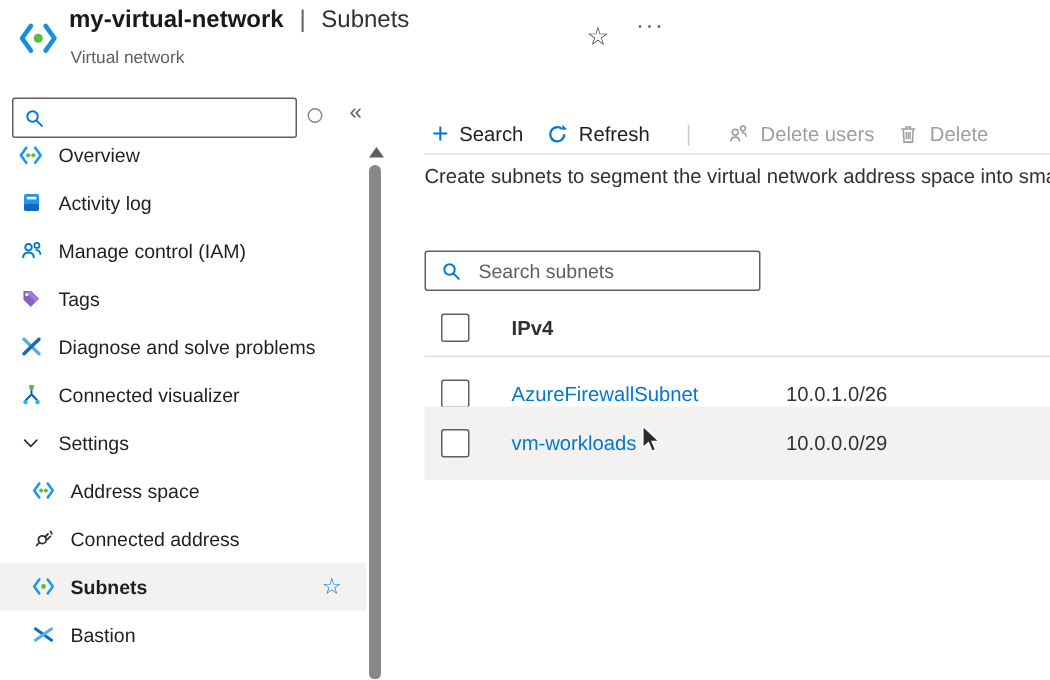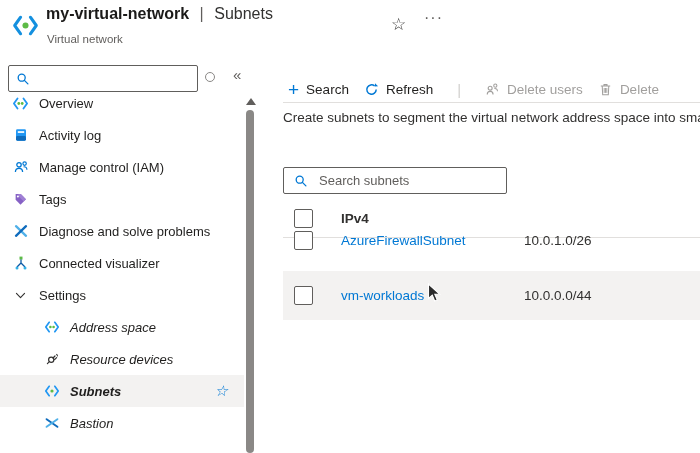--- a/index.html
+++ b/index.html
@@ -30,21 +30,21 @@
   .sb-scroll-arrow{position:absolute;left:246px;top:98px;width:0;height:0;
                    border-left:5px solid transparent;border-right:5px solid transparent;
                    border-bottom:7px solid #605e5c;cursor:pointer;}
   .sb-scroll-thumb{position:absolute;left:246px;top:110px;width:8px;height:343px;
                    background:#8a8886;border-radius:4px;cursor:grab;}
 
   .menu{position:absolute;left:0;top:87px;width:244px;}
   .mitem{display:flex;align-items:center;height:32px;padding-left:12px;gap:10px;
          font-size:13px;color:#201f1e;cursor:pointer;position:relative;}
   .mitem .ic{width:17px;height:17px;flex:0 0 auto;display:flex;align-items:center;justify-content:center;}
-  .msub{padding-left:43px;font-style:italic;}
+  .msub{padding-left:20px;}
   .mitem.selected{background:#f3f2f1;}
   .mitem.selected .lbl{font-weight:700;}
   .mitem .fav{position:absolute;right:16px;color:#0078d4;font-size:15px;}
 
   
   .toolbar{position:absolute;left:288px;top:76px;height:26px;display:flex;align-items:center;
            column-gap:15px;font-size:13.5px;}
   .tbtn{display:flex;align-items:center;gap:7px;cursor:pointer;color:#201f1e;white-space:nowrap;}
   .tbtn.disabled{color:#a19f9d;cursor:default;}
   .tb-plus{color:#0078d4;font-size:19px;font-weight:400;line-height:1;}
@@ -57,21 +57,21 @@
   .tbl-search{position:absolute;left:283px;top:167px;width:222px;height:25px;border:1px solid #605e5c;
               border-radius:2px;display:flex;align-items:center;background:#fff;}
   .tbl-search svg{margin:0 9px 0 10px;flex:0 0 auto;}
   .tbl-search input{border:0;outline:0;flex:1;font-size:13px;font-family:"Liberation Sans",sans-serif;
                     color:#323130;background:transparent;min-width:0;}
   .tbl-search input::placeholder{color:#605e5c;}
 
   .trow{position:absolute;left:283px;right:0;display:flex;align-items:center;padding-left:11px;
         font-size:13.5px;}
   .thead{top:200px;height:37px;border-bottom:1px solid #e1dfdd;}
-  .r1{top:224px;height:33px;align-items:center;}
+  .r1{top:246px;height:33px;align-items:center;}
   .r2{top:271px;height:49px;background:#f3f2f1;}
   .cb{width:17px;height:17px;border:1px solid #605e5c;border-radius:2px;background:#fff;
       margin-right:28px;flex:0 0 auto;cursor:pointer;}
   .col-name{width:183px;}
   .th{font-weight:700;color:#323130;cursor:pointer;}
   .sort{color:#797775;font-weight:400;margin-left:4px;}
   .link{color:#0078d4;cursor:pointer;text-decoration:none;}
   .ipcell{color:#323130;}
 
   .cursor{position:absolute;left:427px;top:283px;pointer-events:none;}
@@ -202,21 +202,21 @@
 
     <div class="mitem msub">
       <span class="ic">
         <svg width="16" height="16" viewBox="0 0 16 16">
           <circle cx="7.2" cy="8.8" r="2.6" fill="none" stroke="#323130" stroke-width="1.2"></circle>
           <path d="M9 7 L11 5 M10.6 8.6 L12.6 6.6" stroke="#323130" stroke-width="1.2" stroke-linecap="round"></path>
           <path d="M12.2 3.2 q1.6 0.4 1.2 2.2" fill="none" stroke="#323130" stroke-width="1.1"></path>
           <path d="M5.3 10.7 L3.4 12.6" stroke="#323130" stroke-width="1.2" stroke-linecap="round"></path>
         </svg>
       </span>
-      <span class="lbl">Resource devices</span>
+      <span class="lbl">Connected address</span>
     </div>
 
     <div class="mitem msub selected">
       <span class="ic">
         <svg width="16" height="16" viewBox="0 0 16 16">
           <path d="M5.2 3.3 L1.8 8 L5.2 12.7" fill="none" stroke="#2197f3" stroke-width="1.7" stroke-linecap="round" stroke-linejoin="round"></path>
           <path d="M10.8 3.3 L14.2 8 L10.8 12.7" fill="none" stroke="#2197f3" stroke-width="1.7" stroke-linecap="round" stroke-linejoin="round"></path>
           <circle cx="8" cy="8" r="1.6" fill="#5dbb46"></circle>
         </svg>
       </span>
@@ -285,21 +285,21 @@
 
   <div class="trow r1">
     <span class="cb"></span>
     <span class="col-name"><a class="link">AzureFirewallSubnet</a></span>
     <span class="ipcell">10.0.1.0/26</span>
   </div>
 
   <div class="trow r2">
     <span class="cb"></span>
     <span class="col-name"><a class="link">vm-workloads</a></span>
-    <span class="ipcell">10.0.0.0/44</span>
+    <span class="ipcell">10.0.0.0/29</span>
   </div>
 
   <span class="cursor">
     <svg width="15" height="21" viewBox="0 0 15 21">
       <path d="M1.5 1 L1.5 15.5 L5.3 12.2 L7.7 18 L10.2 16.9 L7.8 11.3 L12.6 11.2 Z" fill="#2b2b2b" stroke="#fff" stroke-width="1.1"></path>
     </svg>
   </span>
 
 </div>
 

